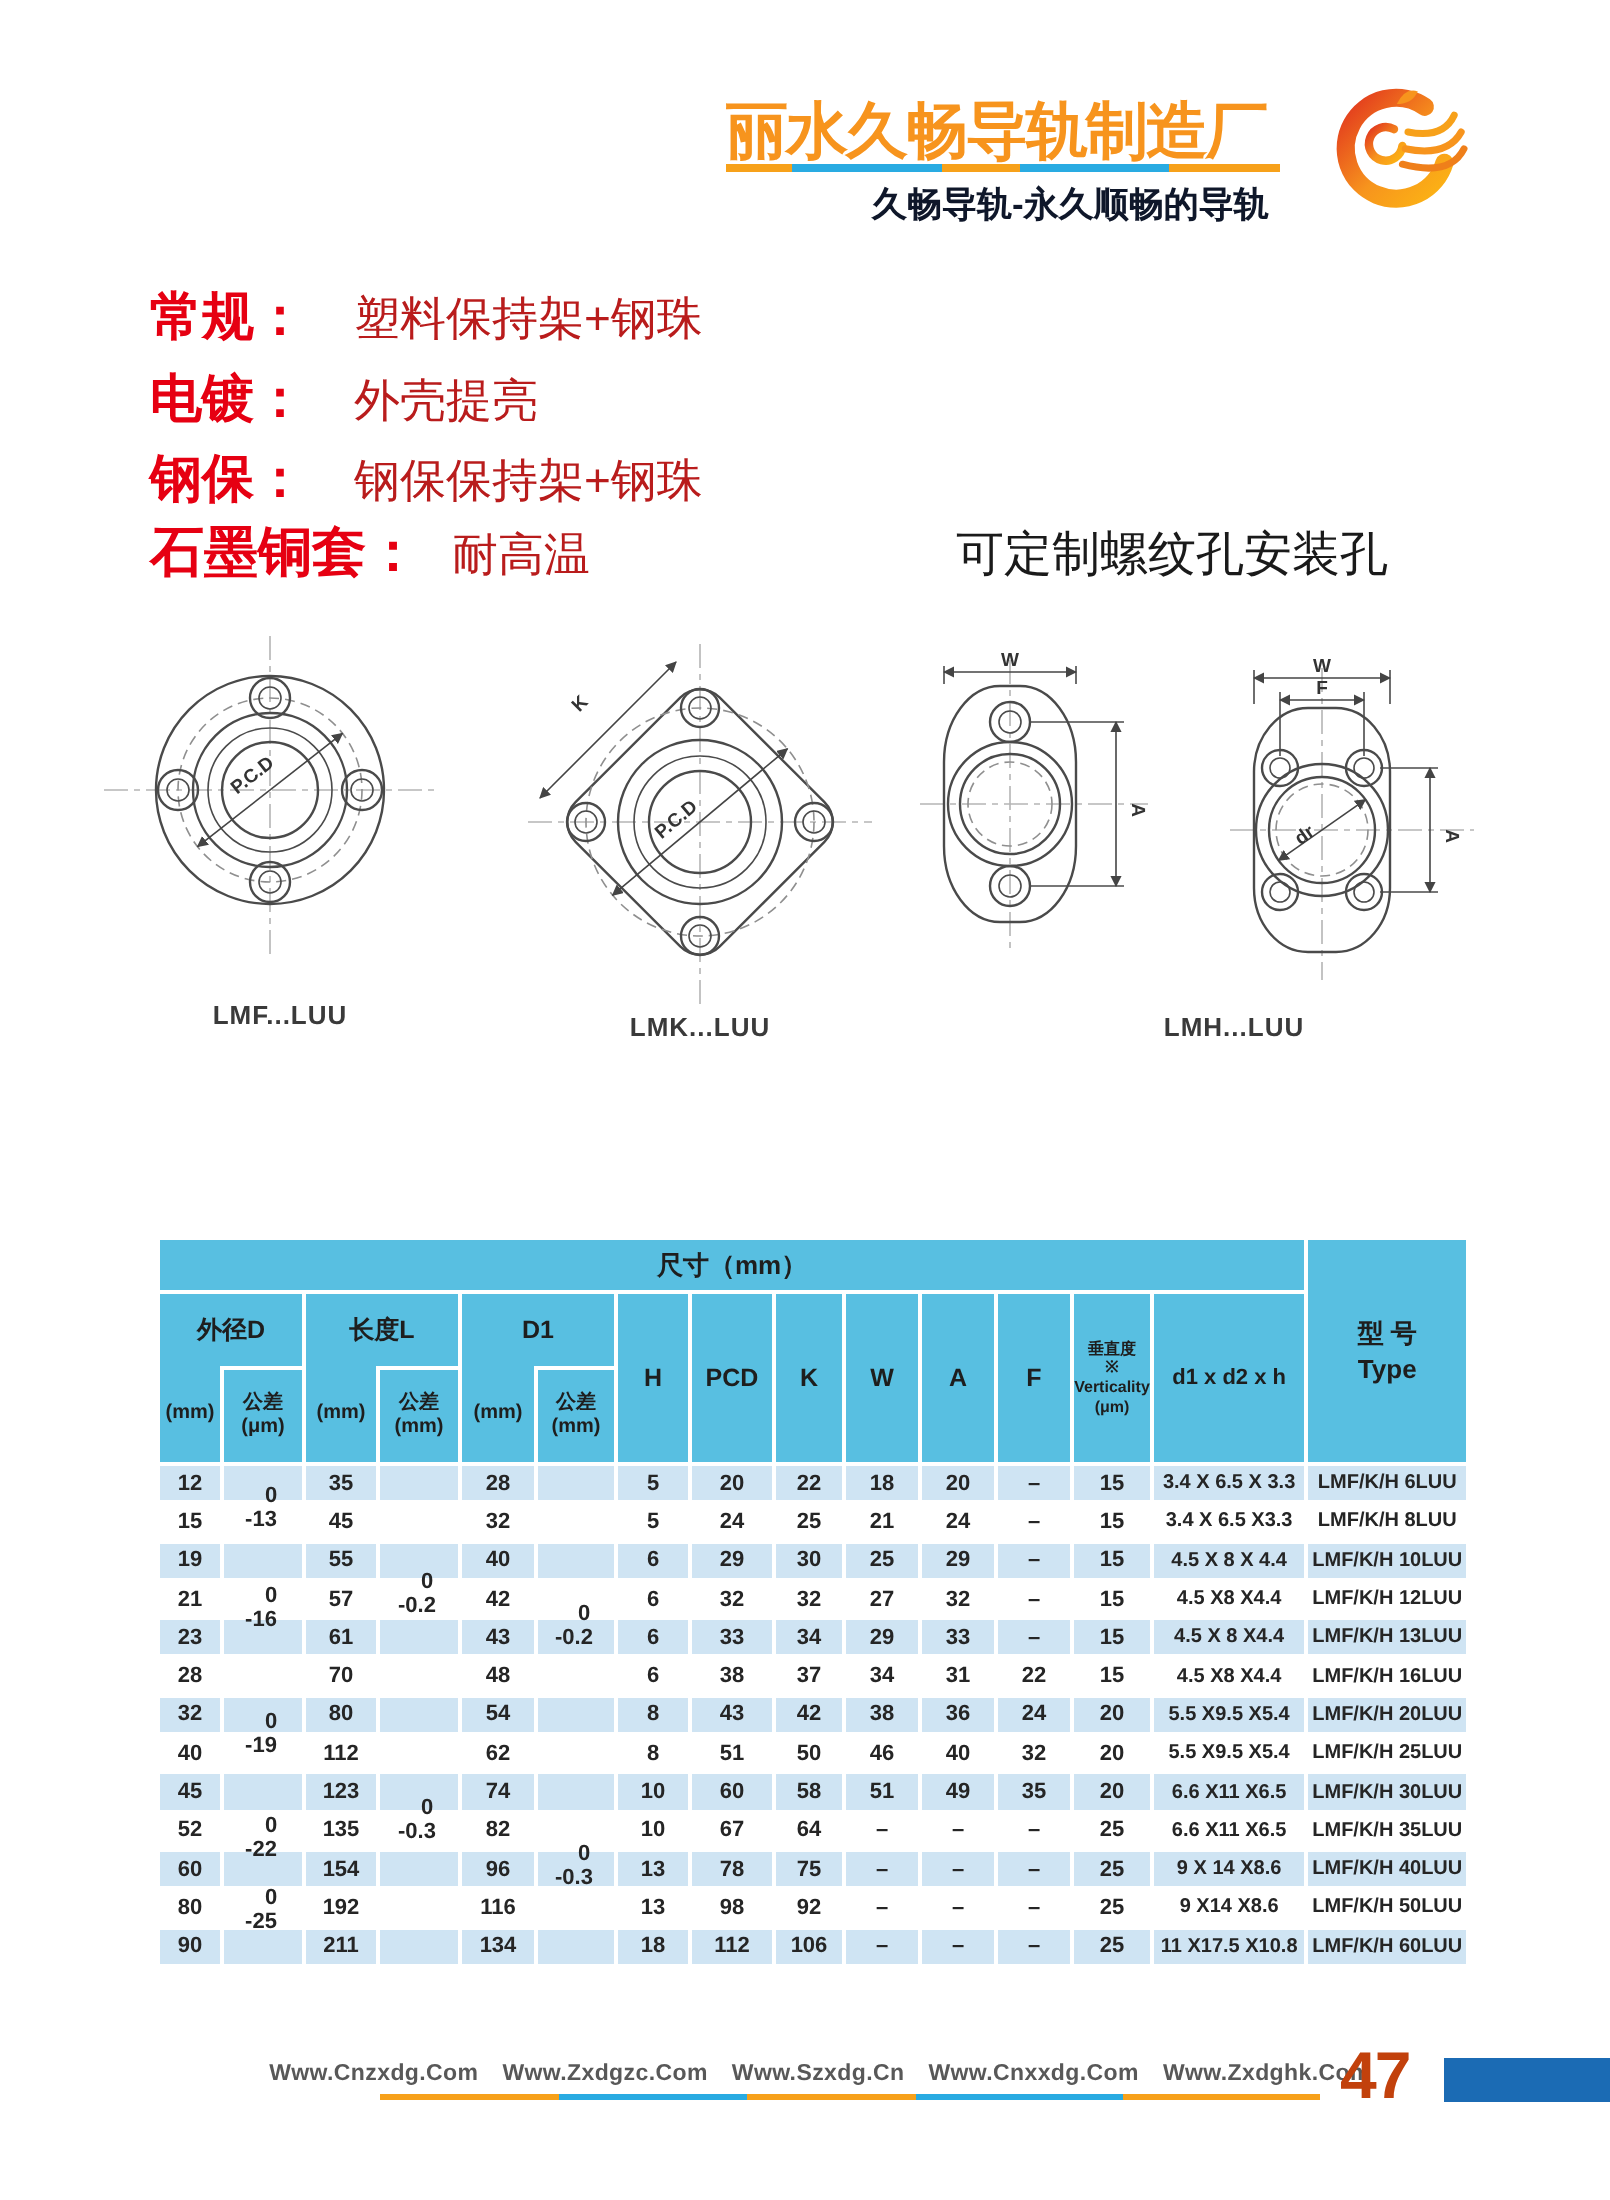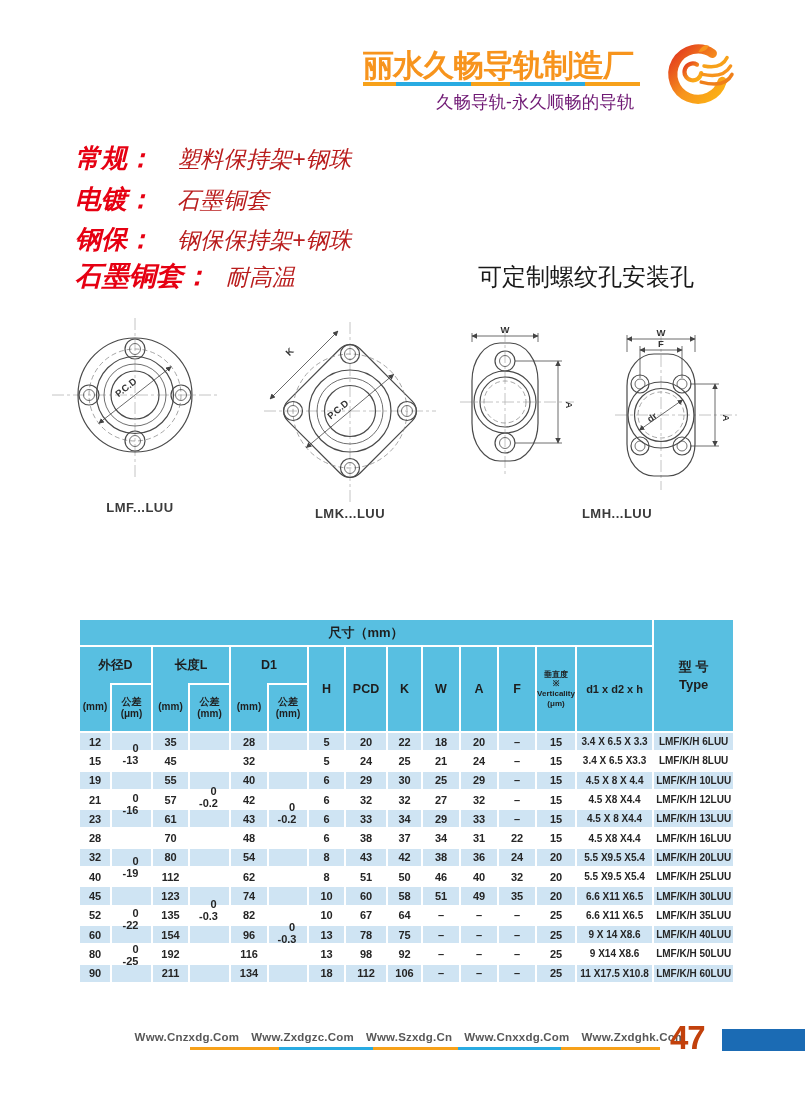--- a/index.html
+++ b/index.html
@@ -6,26 +6,26 @@
   .page{position:relative;width:805px;height:1100px;background:#fff;margin:0 auto;
         overflow:hidden;font-family:"Liberation Sans",sans-serif;}
   svg{overflow:visible;}
 
   
   .brand-title{position:absolute;left:363px;top:45px;font-size:31px;font-weight:700;
                letter-spacing:-1px;color:#f7941d;white-space:nowrap;}
   .brand-underline{position:absolute;left:363px;top:82px;width:277px;height:4px;
     background:linear-gradient(90deg,#f7a11a 0 12%,#29abe2 12% 39%,#f7a11a 39% 53%,
                #29abe2 53% 80%,#f7a11a 80% 100%);}
-  .brand-tagline{position:absolute;left:436px;top:90px;font-size:17.5px;font-weight:400;
-               color:#701a75;white-space:nowrap;}
+  .brand-tagline{position:absolute;left:436px;top:90px;font-size:17.5px;font-weight:700;
+               color:#0f172a;white-space:nowrap;}
   .brand-logo{position:absolute;left:662px;top:38px;width:70px;height:70px;}
 
   
-  .feat{position:absolute;left:75px;display:flex;align-items:baseline;white-space:nowrap;font-style:italic;}
+  .feat{position:absolute;left:75px;display:flex;align-items:baseline;white-space:nowrap;}
   .feat .lab{color:#e60012;font-weight:700;font-size:26px;}
   .feat .lab.w100{min-width:100px;display:inline-block;}
   .feat .desc{color:#b91c1c;font-weight:500;font-size:23px;margin-left:2px;}
   .feat1{top:141px;} .feat2{top:182px;} .feat3{top:222px;} .feat4{top:258px;}
   .feat4 .lab{font-size:27px;margin-right:14px;}
   .custom-note{position:absolute;left:478px;top:261px;font-size:24px;font-weight:500;color:#1a1a1a;}
 
   
   .drw{position:absolute;}
   .drw-label{position:absolute;font-size:13px;font-weight:700;color:#3a3a3a;
@@ -93,21 +93,21 @@
     <path d="M 58 52 Q 88 58 98 40" fill="none" stroke="#f7941d" stroke-width="5" stroke-linecap="round"></path>
     <path d="M 56 63 Q 90 72 100 52" fill="none" stroke="#ef7f1a" stroke-width="5" stroke-linecap="round"></path>
   </svg>
 
   <div class="feat feat1">
     <span class="lab w100">常规：</span>
     <span class="desc">塑料保持架+钢珠</span>
   </div>
   <div class="feat feat2">
     <span class="lab w100">电镀：</span>
-    <span class="desc">石墨铜套</span>
+    <span class="desc">外壳提亮</span>
   </div>
   <div class="feat feat3">
     <span class="lab w100">钢保：</span>
     <span class="desc">钢保保持架+钢珠</span>
   </div>
   <div class="feat feat4">
     <span class="lab">石墨铜套：</span>
     <span class="desc">耐高温</span>
   </div>
   <div class="custom-note">可定制螺纹孔安装孔</div>

